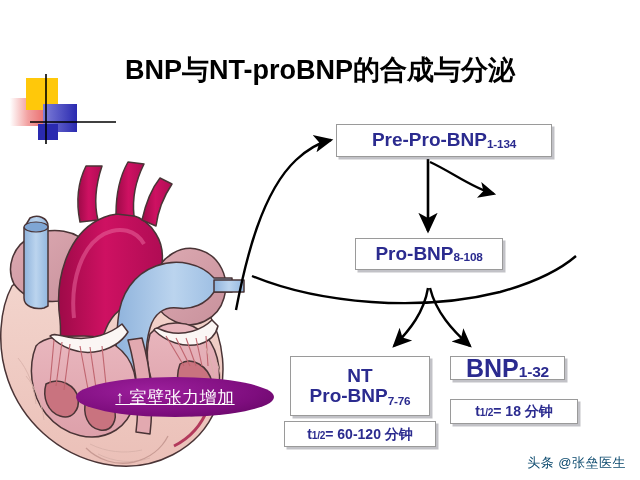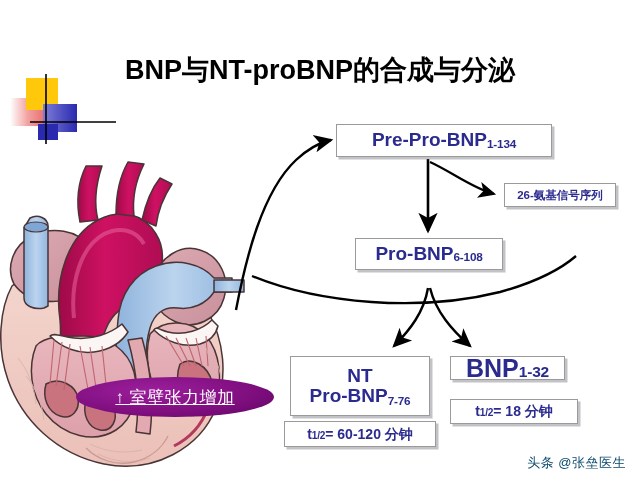--- a/index.html
+++ b/index.html
@@ -317,27 +317,24 @@
     <path d="M428,288 C424,312 410,330 394,346" fill="none" stroke="#000000" stroke-width="2.4" marker-end="url(#arrowHead)"></path>
 
     <path d="M430,288 C436,312 452,330 470,346" fill="none" stroke="#000000" stroke-width="2.4" marker-end="url(#arrowHead)"></path>
   </svg>
 
   <div class="fbox" id="box-preproBNP">
     <span>Pre-Pro-BNP</span>
       <sub>1-134</sub>
   </div>
 
-  <div class="fbox" id="box-signal">
-    <span>26-氨基信号序列</span>
-  </div>
 
   <div class="fbox" id="box-proBNP">
     <span>Pro-BNP</span>
-      <sub>6-108</sub>
+      <sub>8-108</sub>
   </div>
 
   <div class="fbox" id="box-ntproBNP">
     <span>NT</span>
     <span><span>Pro-BNP</span><sub>7-76</sub></span>
   </div>
 
   <div class="fbox" id="box-bnp">
     <span>BNP</span>
       <sub>1-32</sub>

